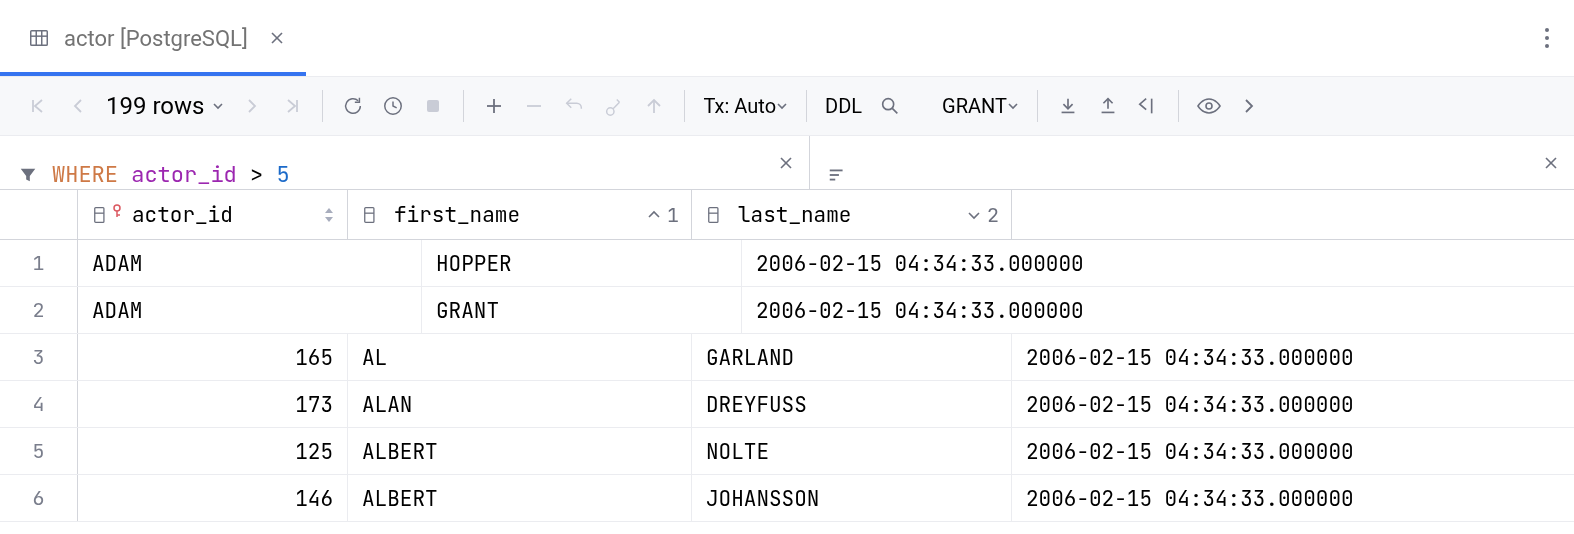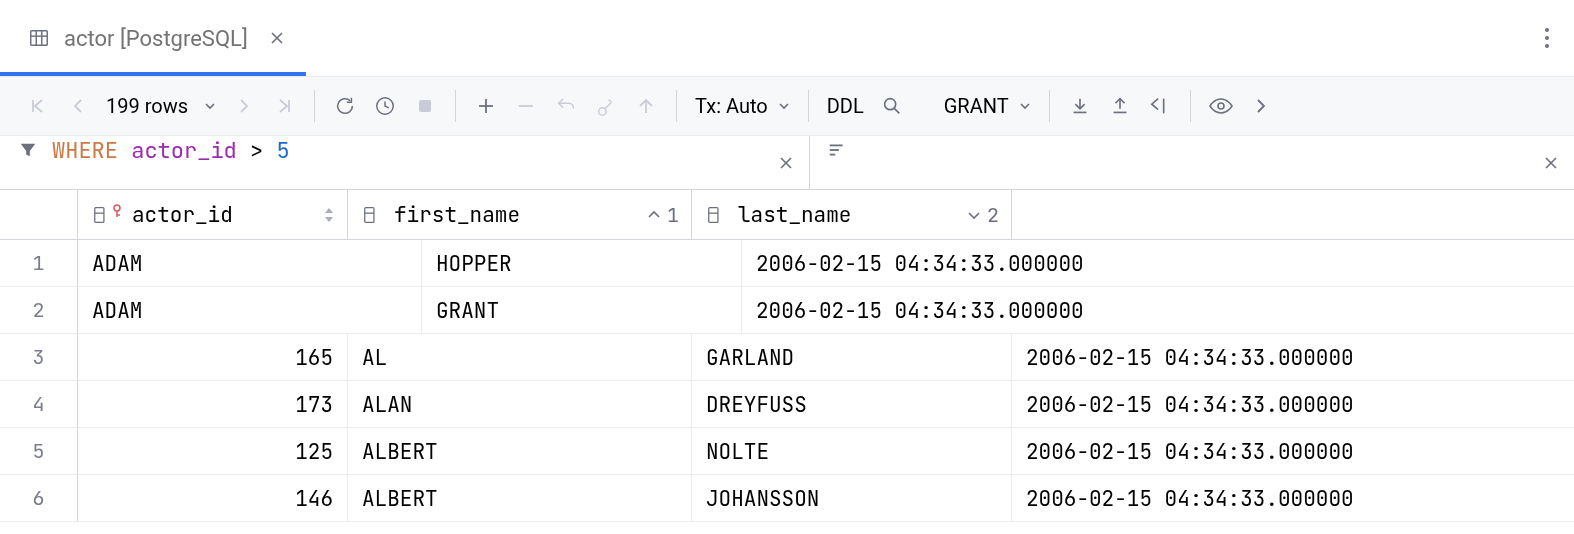--- a/index.html
+++ b/index.html
@@ -66,42 +66,42 @@
       cursor: pointer;
       border-radius: 4px;
     }
     .tb-btn.disabled { color: #c9ccd6; cursor: default; }
     .tb-sep {
       width: 1px; height: 32px;
       background: #d3d5db;
       margin: 0 10px;
     }
     .rowcount {
-      display:flex; align-items:center; gap: 16px;
-      font-size: 20px; color: #000;
+      display:flex; align-items:center; gap: 8px;
+      font-size: 24px; color: #000;
       padding: 0 8px;
       cursor:pointer;
     }
     .chev-small { color:#6c707e; }
     .tx-label, .ddl-label, .json-label {
       font-size: 20px; color:#000;
-      display:flex; align-items:center; gap:10px;
+      display:flex; align-items:center; gap:0;
       padding: 0 8px;
       cursor:pointer;
     }
     .spacer { flex: 0 0 24px; }
 
     
     .filter-bar {
       display: flex;
       height: 54px;
       border-bottom: 1px solid #d3d5db;
     }
     .fb-section {
-      display:flex; align-items:flex-start;
+      display:flex; align-items:flex-end;
       position: relative;
       padding: 0 14px;
     }
     .fb-section.where { flex: 0 0 810px; border-right: 1px solid #d3d5db; }
     .fb-section.order { flex: 1; }
     .fb-icon {
       width: 28px; height: 28px;
       color:#6c707e;
       display:flex; align-items:center; justify-content:center;
       margin-right: 10px;

